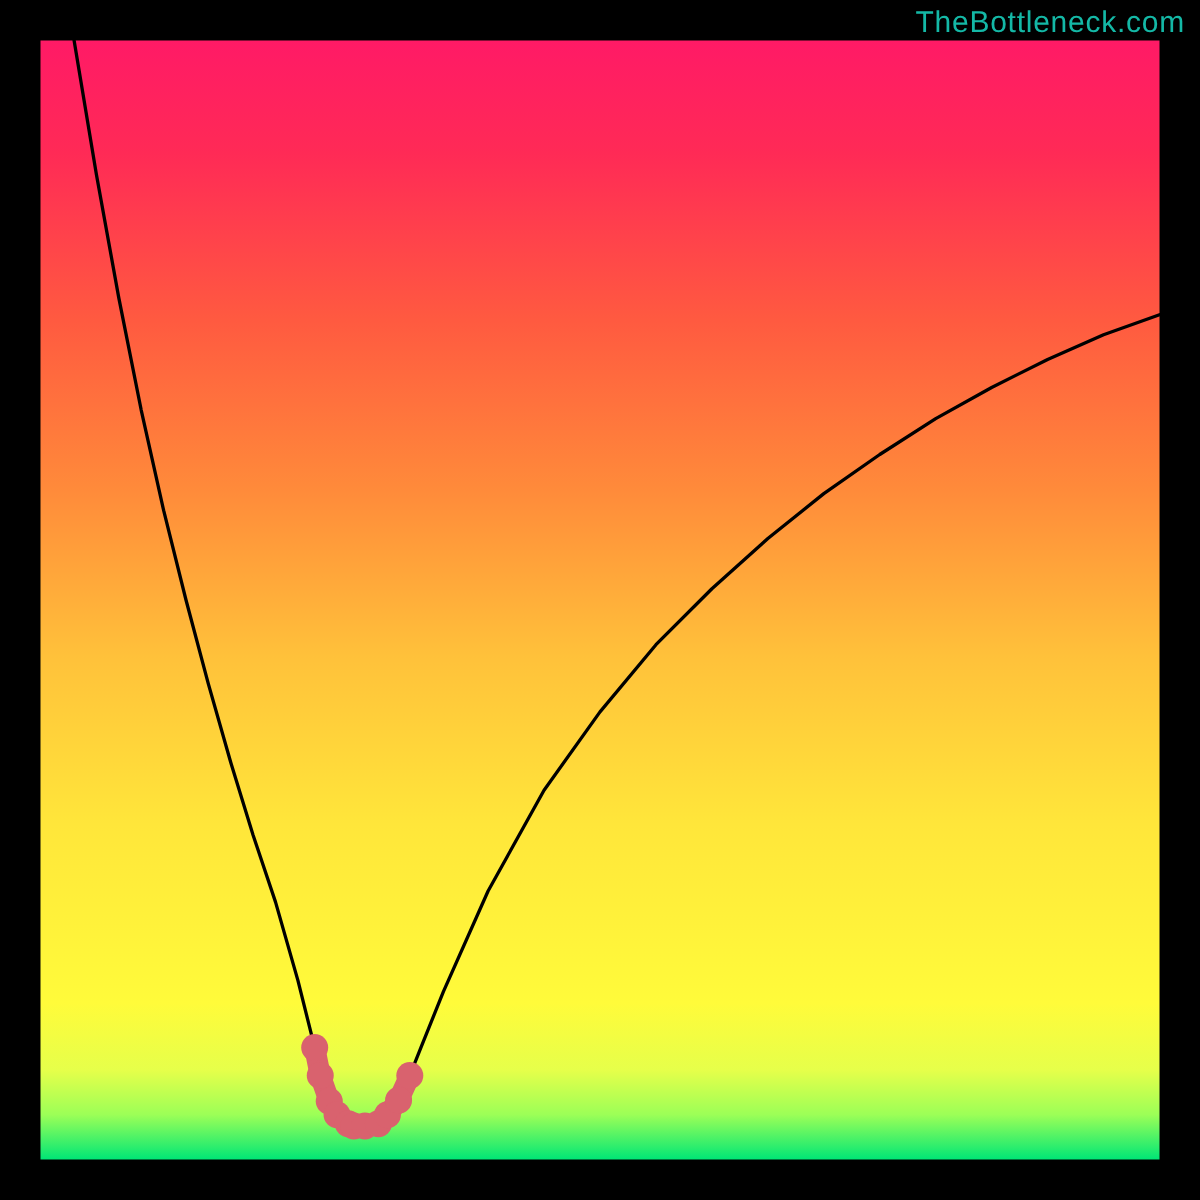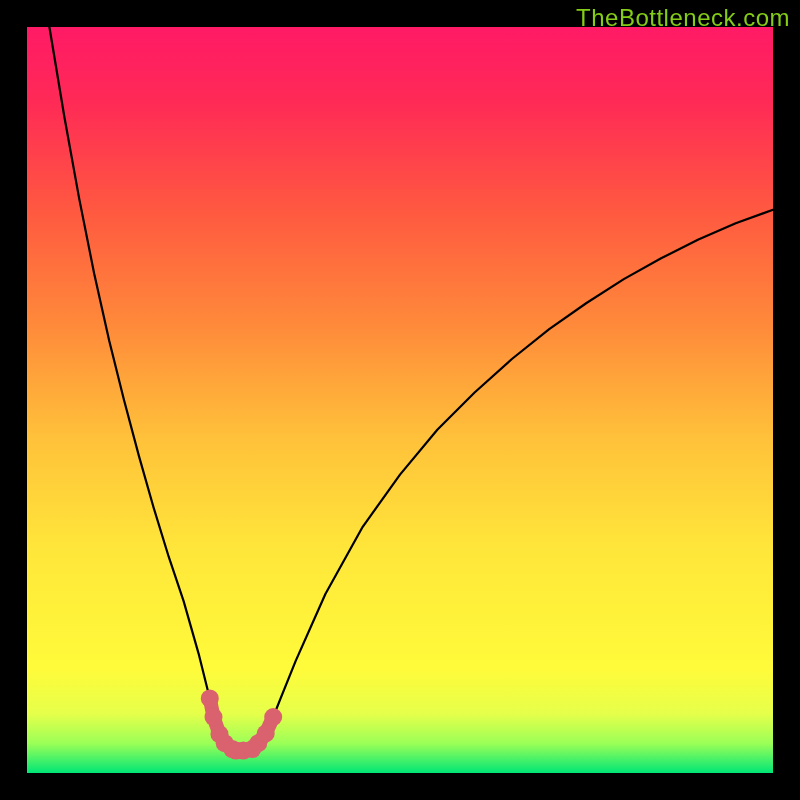--- a/index.html
+++ b/index.html
@@ -37,22 +37,22 @@
       #ff8a3a 60%,
       #ff5a40 75%,
       #ff2a56 90%,
       #ff1a66 100%
     );
   }
   .watermark {
     position: absolute;
     top: 4px;
     right: 10px;
-    color: #84cc16;
-    font-size: 24px;
+    color: #14b8a6;
+    font-size: 20px;
     font-weight: 500;
     letter-spacing: 0.5px;
     user-select: none;
   }
   svg.curve {
     position: absolute;
     left: 0;
     top: 0;
     width: 746px;
     height: 746px;

